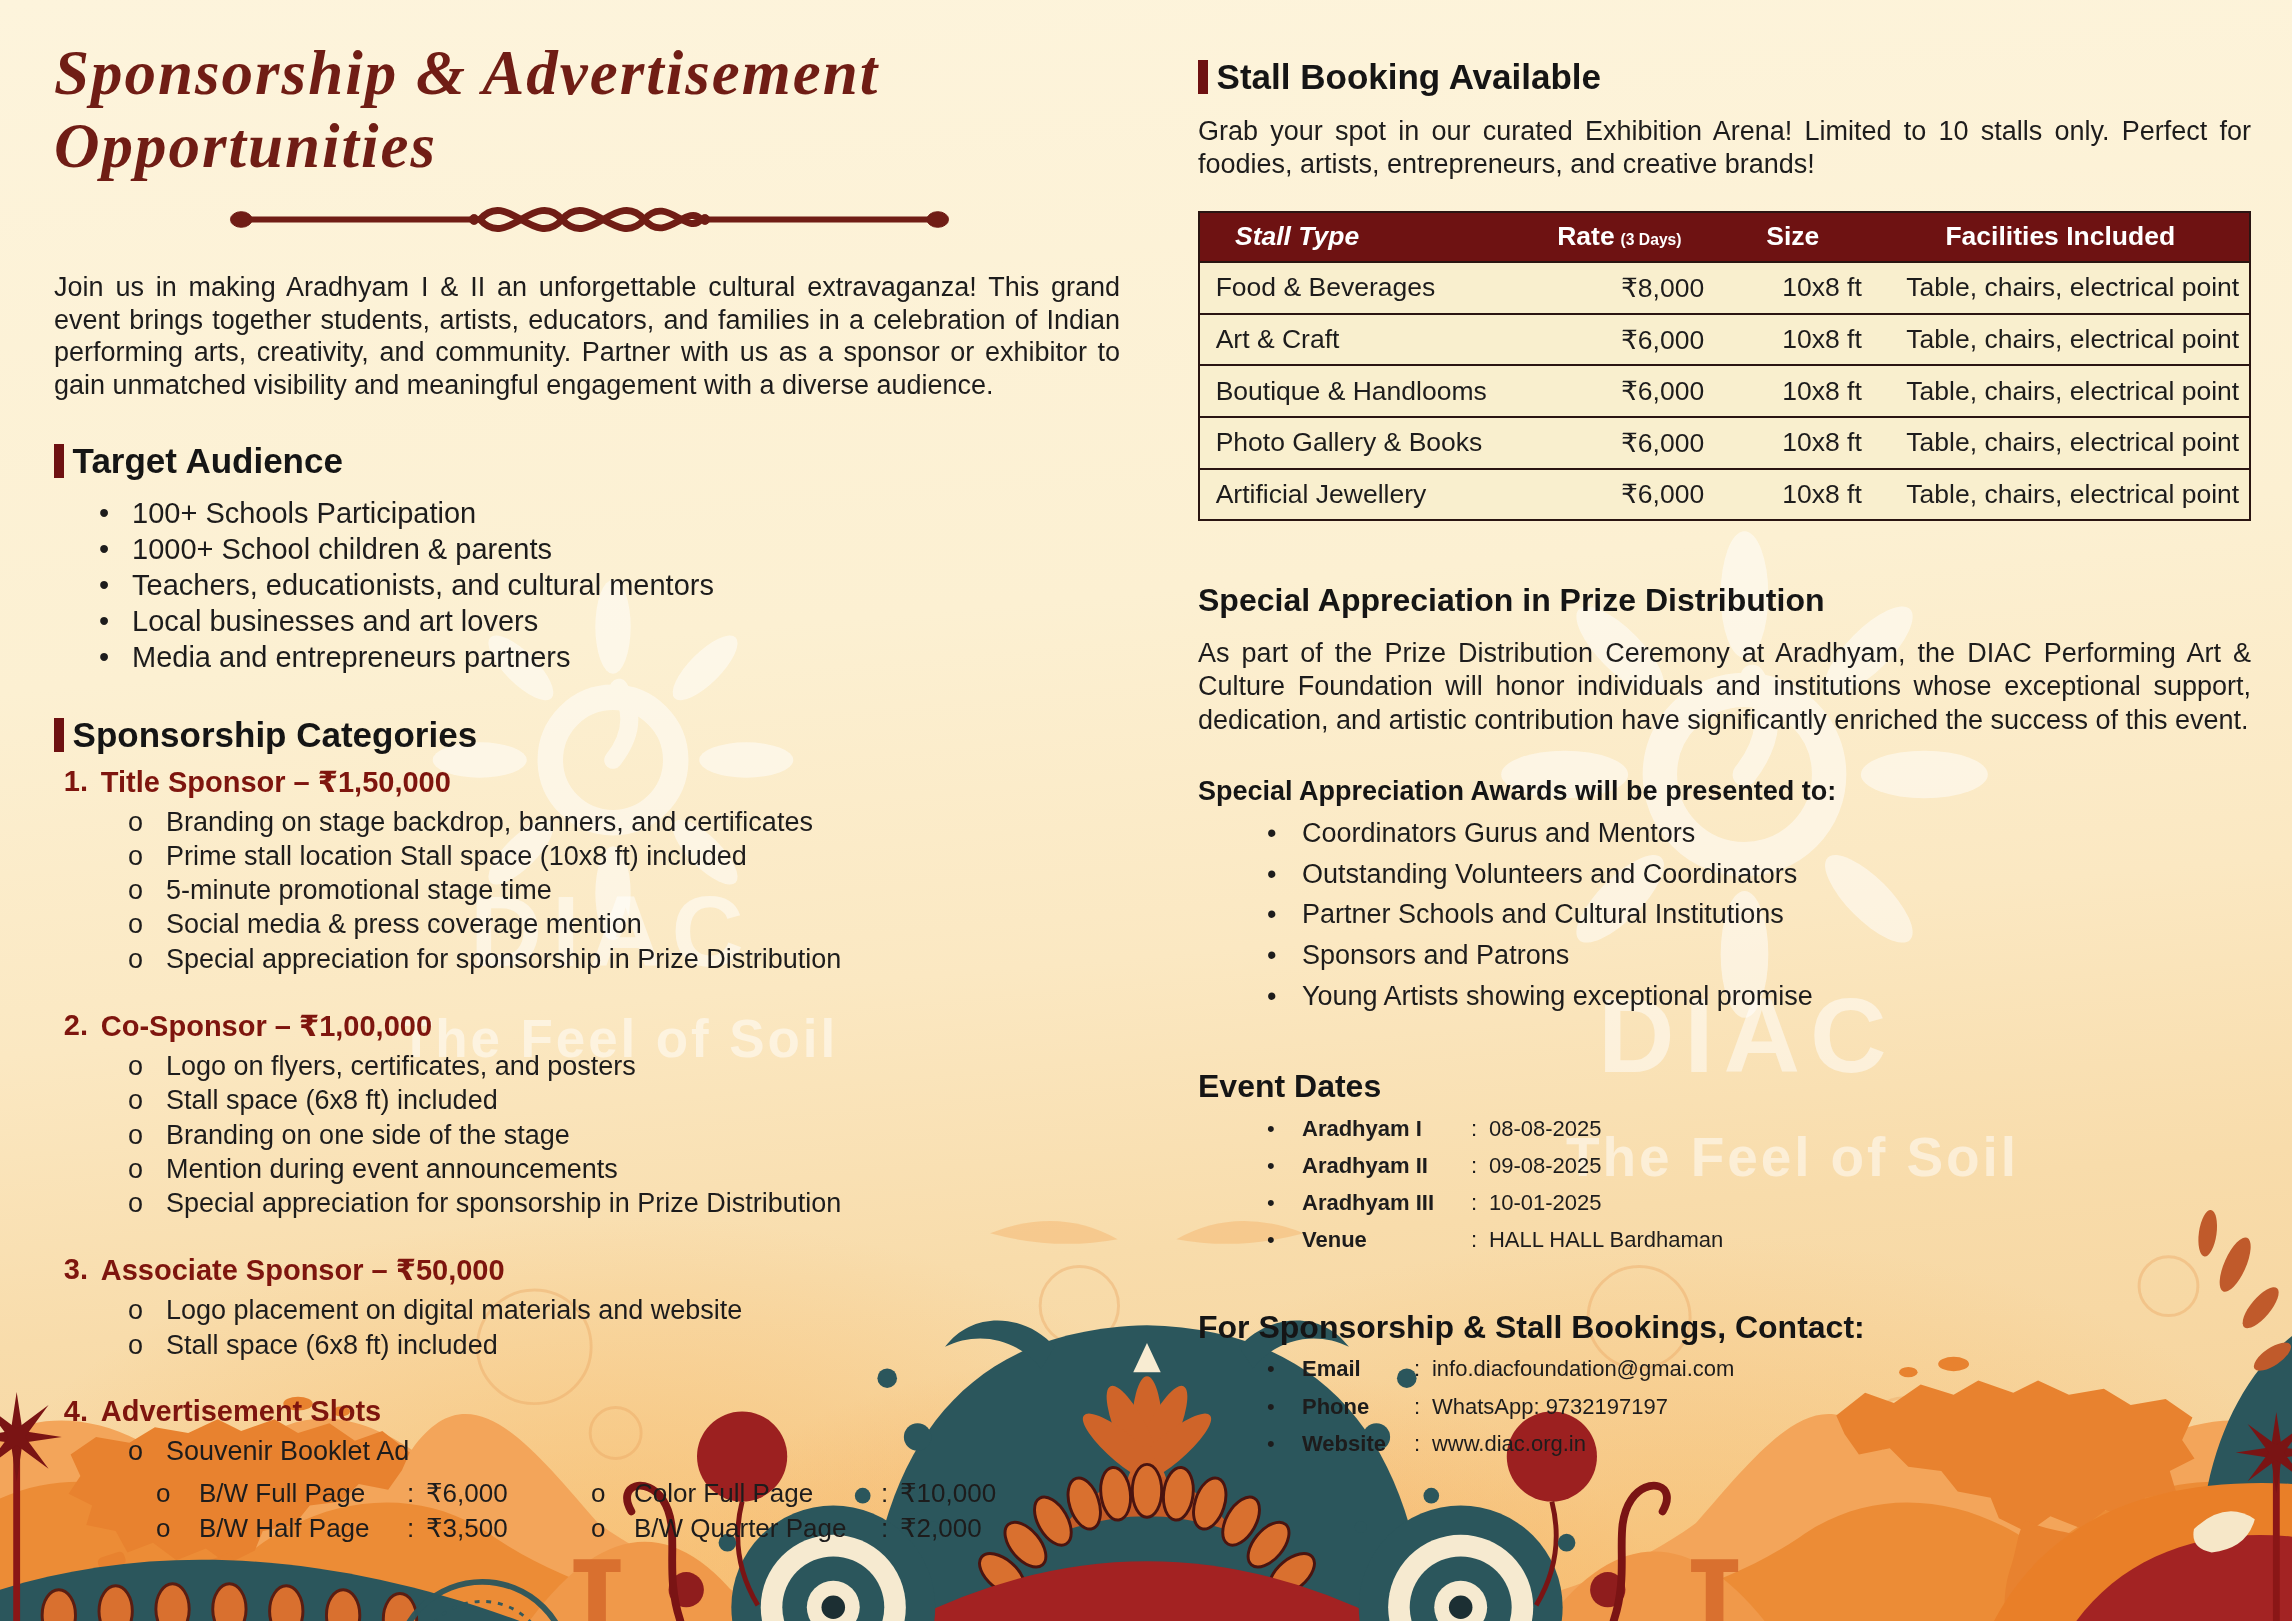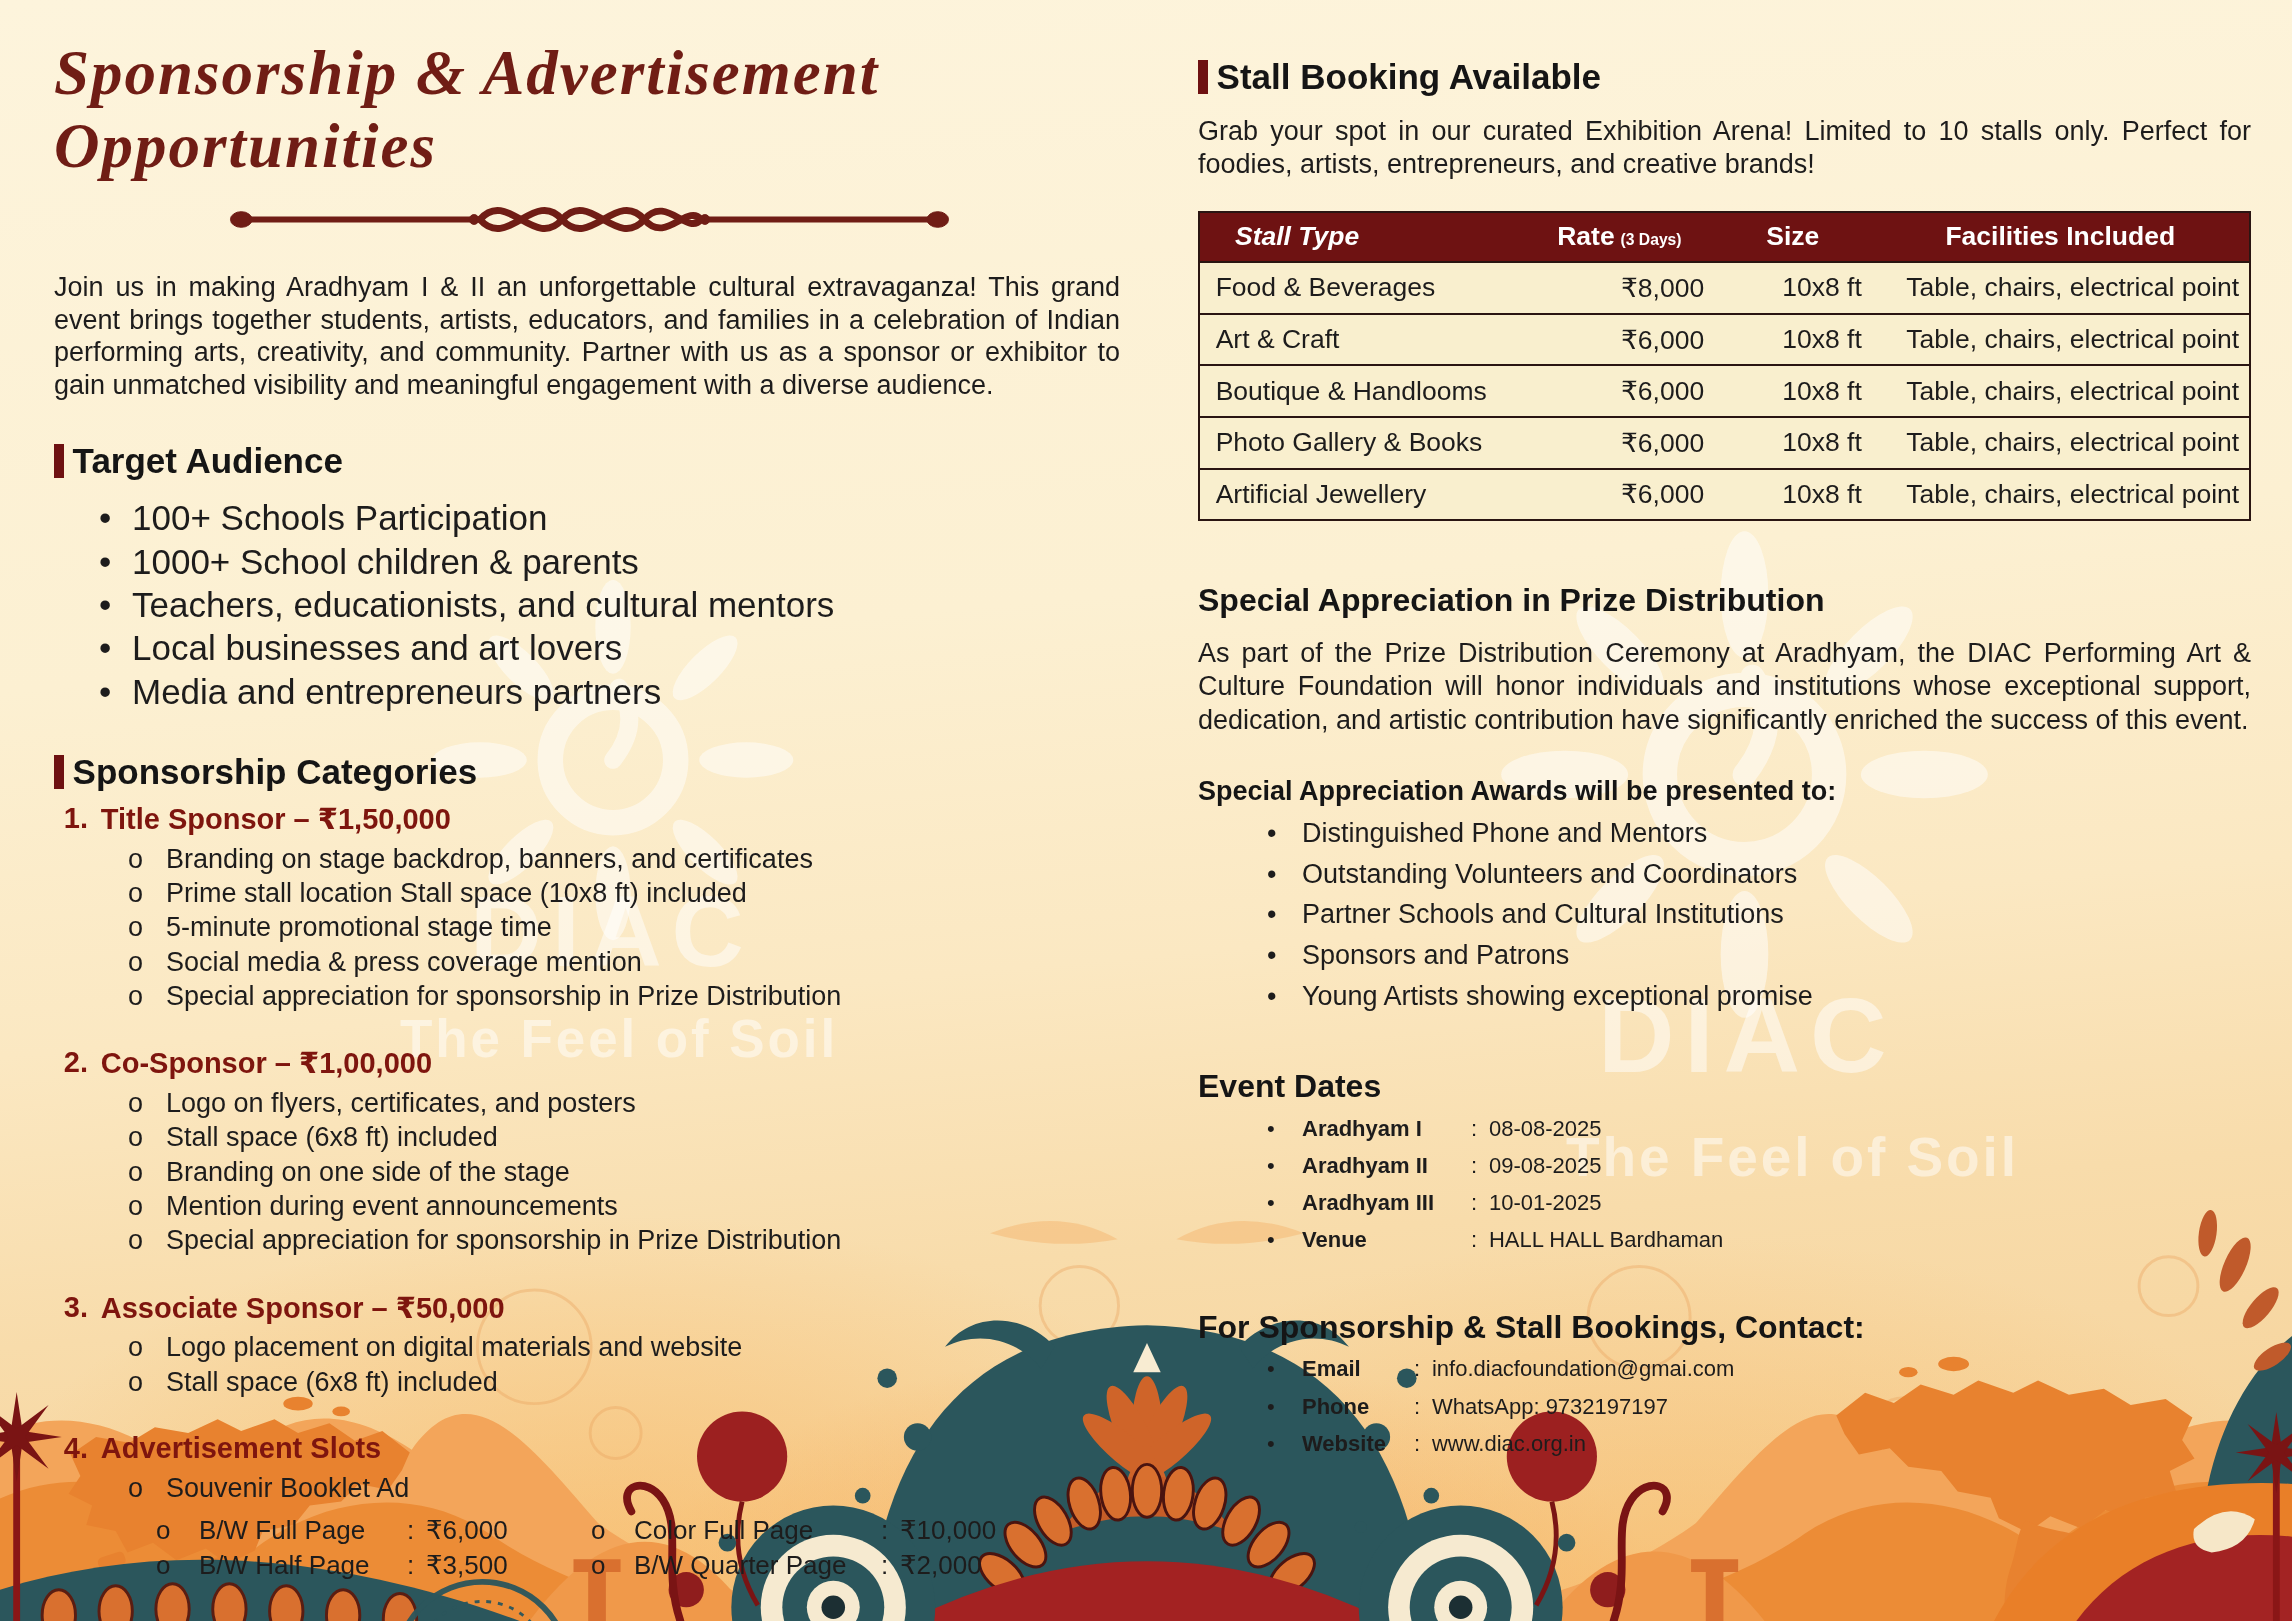--- a/index.html
+++ b/index.html
@@ -23,21 +23,21 @@
   .col{position:absolute;z-index:2;}
   .col-left{left:54px;top:27.4px;width:1070px;}
   .col-right{left:1198px;top:57px;width:1053px;}
   
   .title{font-family:"Liberation Serif","DejaVu Serif",serif;font-style:italic;font-weight:bold;
     font-size:63px;color:#701d15;text-align:left;margin:9.8px 0 0;letter-spacing:2px;}
   .divider{display:block;margin:13.7px auto 0;}
   .intro{ text-align:justify;font-size:27px;line-height:1.21;margin:29px 3.9px 0 0;}
   .sec-head{display:flex;align-items:center;font-weight:bold;font-size:35px;margin:39px 0 0;color:#151515;}
   .sec-head .bar{width:9.8px;height:34px;background:#6e1111;margin-right:8.8px;flex:none;}
-  .bullets{list-style:none;margin:15.7px 0 0;padding:0;font-size:35px;}
+  .bullets{list-style:none;margin:15.7px 0 0;padding:0;font-size:29px;}
   .bullets li{position:relative;padding-left:78px;line-height:1.24;}
   .bullets li::before{content:"\2022";position:absolute;left:45px;}
   .bullets2{list-style:none;margin:9.8px 0 0;padding:0;font-size:27px;}
   .bullets2 li{position:relative;padding-left:104px;line-height:1.22;margin-top:7.8px;}
   .bullets2 li::before{content:"\2022";position:absolute;left:69px;}
   .cats{list-style:none;margin:9.8px 0 0;padding:0;}
   .cat{margin-top:33px;}
   .cat:first-child{margin-top:7.8px;}
   .cat-title{display:flex;font-size:29px;font-weight:bold;color:#7e150e;padding-left:9.8px;}
   .cat-title .num{width:37px;flex:none;}
@@ -425,21 +425,21 @@
           <td>Table, chairs, electrical point</td>
         </tr>
       </tbody>
     </table>
 
     <h2 class="plain">Special Appreciation in Prize Distribution</h2>
     <p class="para">As part of the Prize Distribution Ceremony at Aradhyam, the DIAC Performing Art &amp; Culture Foundation will honor individuals and institutions whose exceptional support, dedication, and artistic contribution have significantly enriched the success of this event.</p>
 
     <div class="awards-head">Special Appreciation Awards will be presented to:</div>
     <ul class="bullets2">
-      <li>Distinguished Phone and Mentors</li>
+      <li>Coordinators Gurus and Mentors</li>
       <li>Outstanding Volunteers and Coordinators</li>
       <li>Partner Schools and Cultural Institutions</li>
       <li>Sponsors and Patrons</li>
       <li>Young Artists showing exceptional promise</li>
     </ul>
 
     <h2 class="plain tight">Event Dates</h2>
     <ul class="kv dates">
       <li>
         <span class="k">Aradhyam I</span><span class="sep"></span><span>08-08-2025</span>

